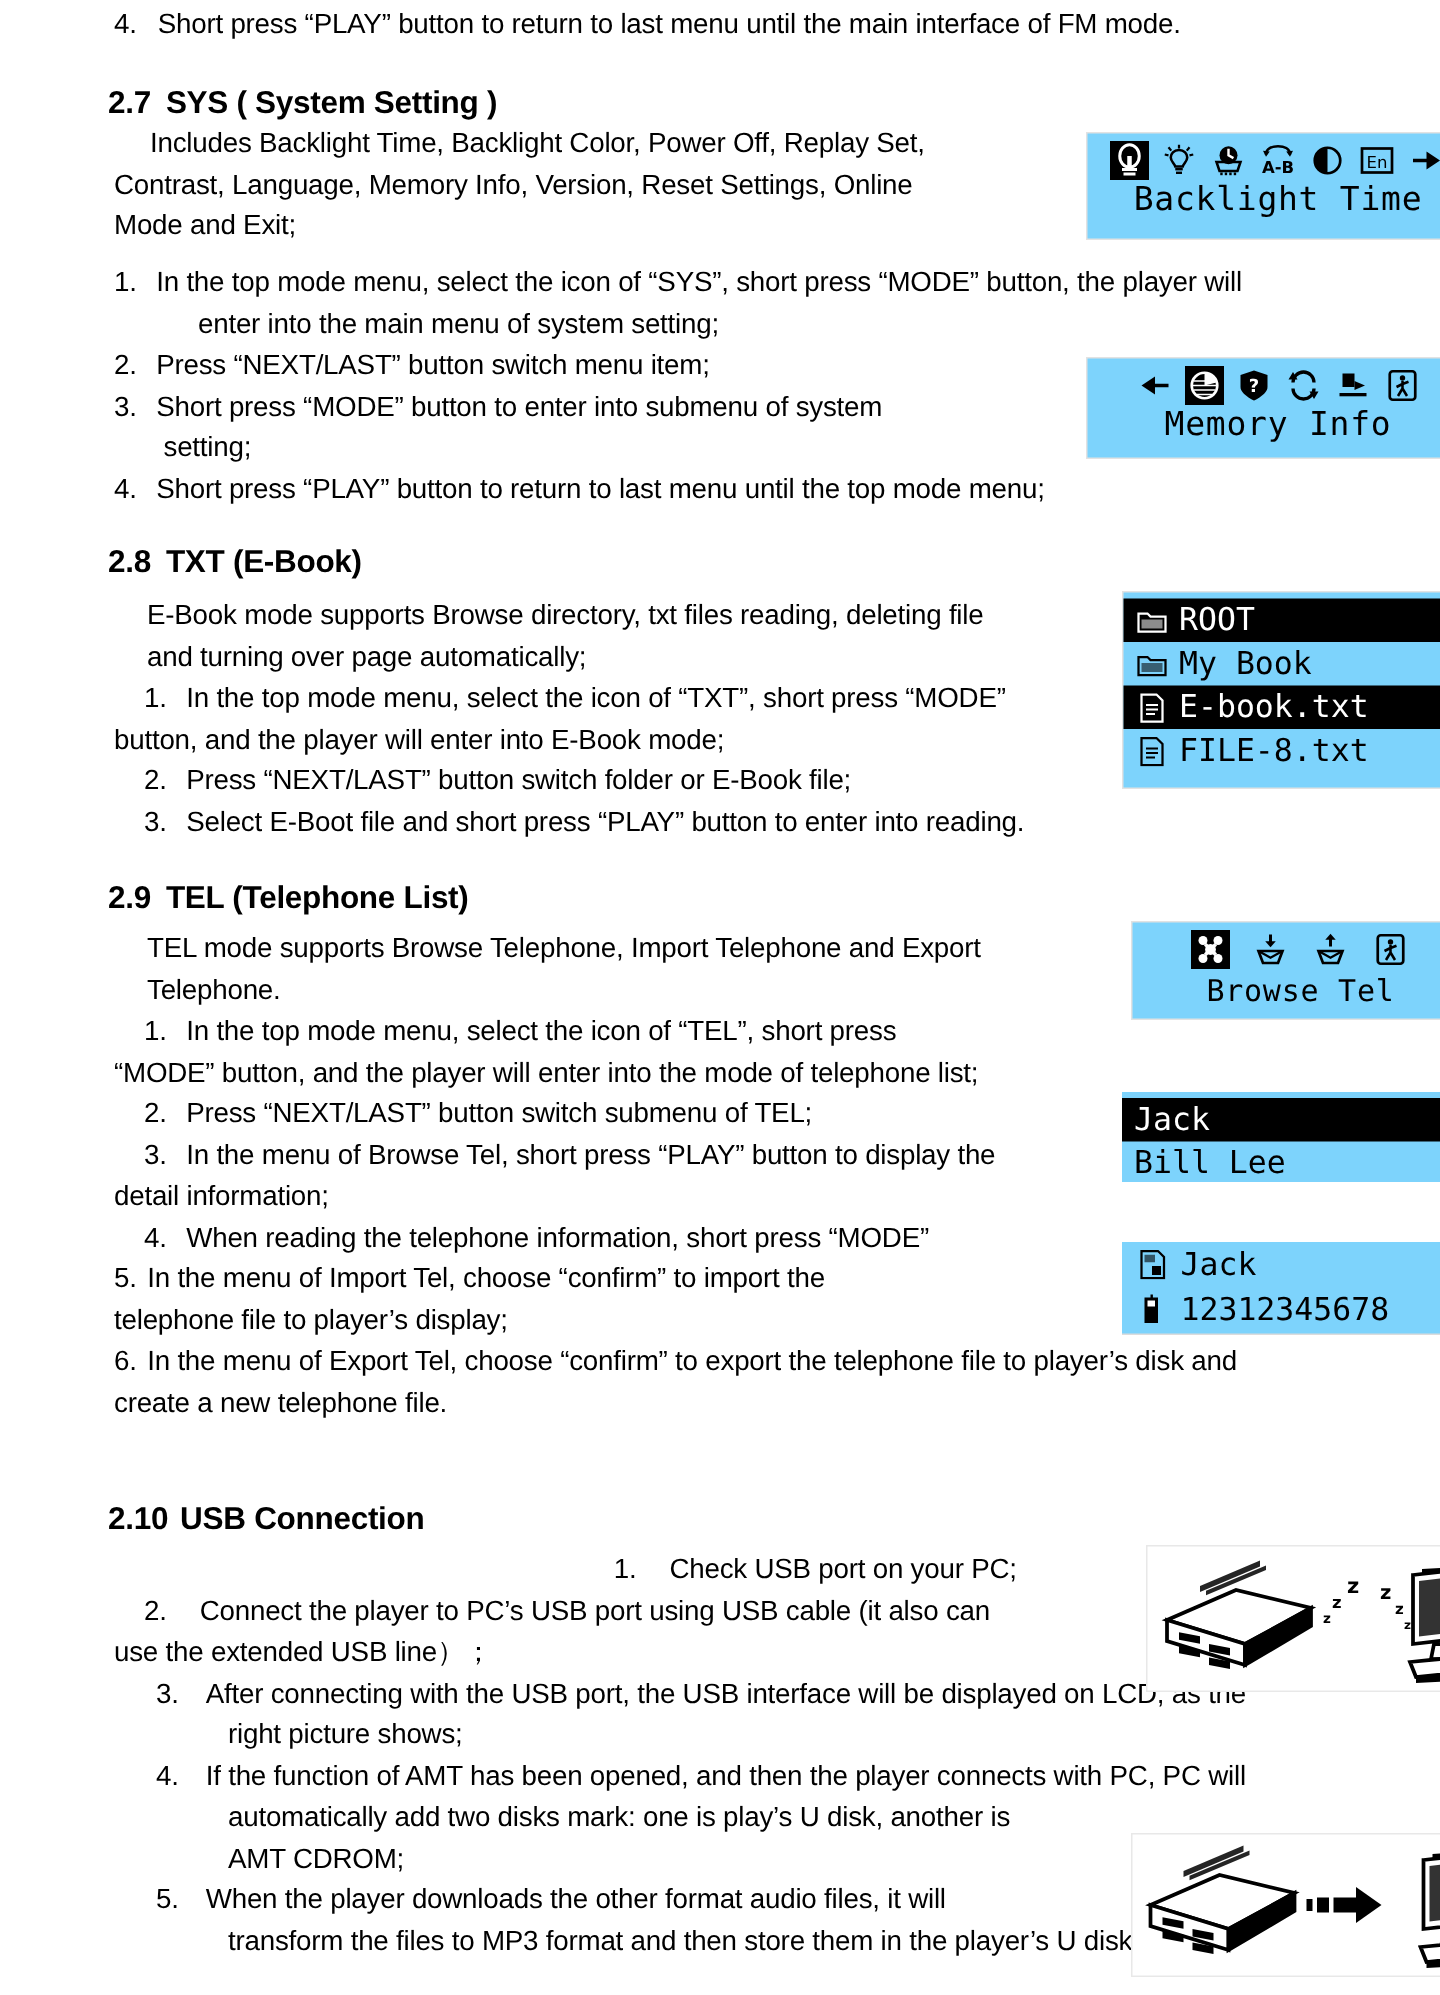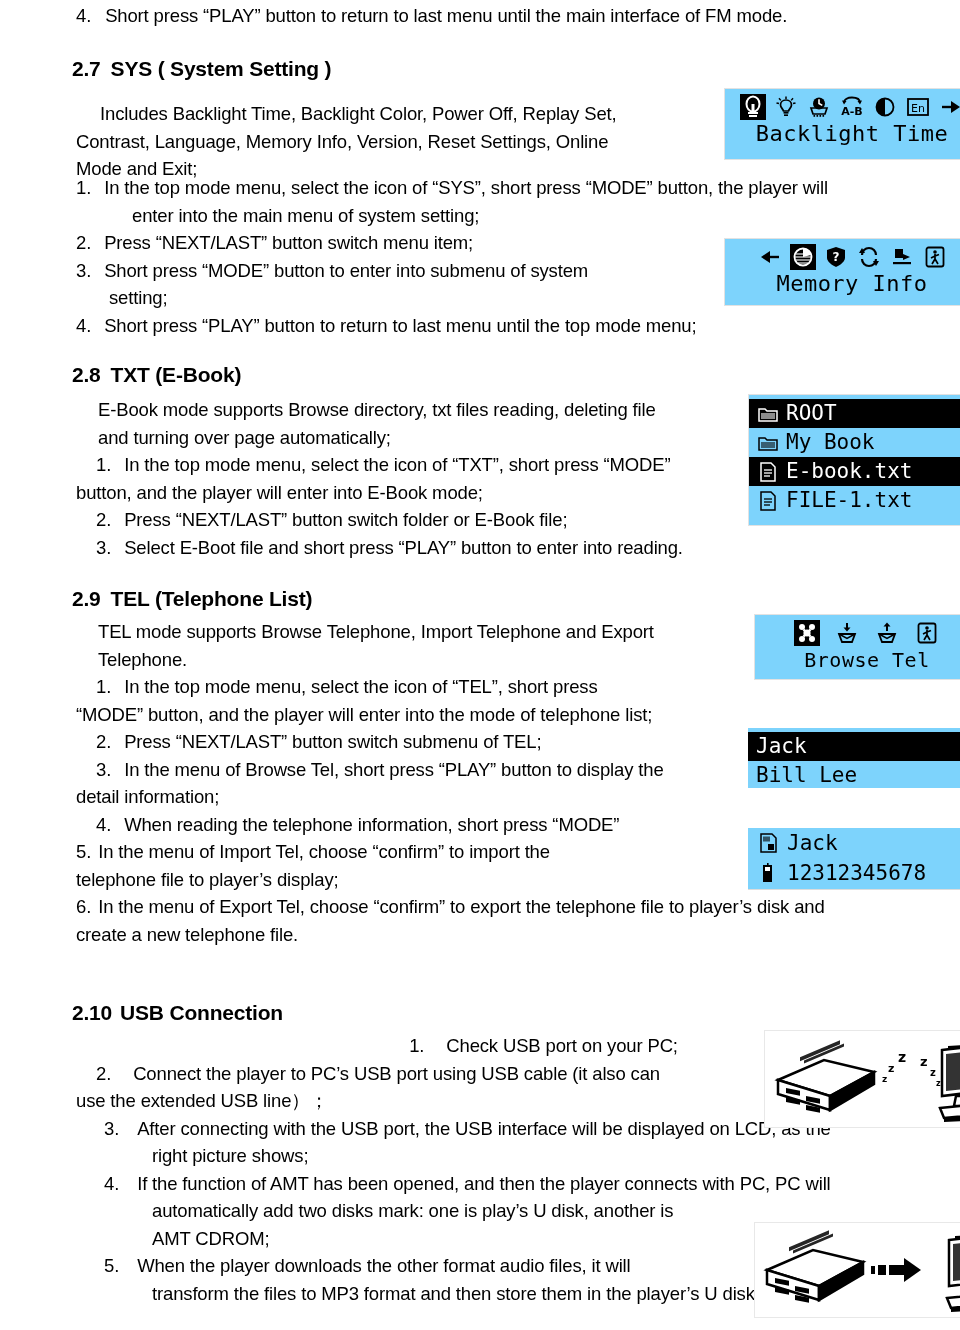--- a/index.html
+++ b/index.html
@@ -129,21 +129,21 @@
 <div class="page">
 
   <div class="abs para hang nowrap" style="left:28px; top:2px; width:900px;">
     <span>4.</span><span style="display:inline-block;width:14px"></span><span>Short press “PLAY” button to return to last menu until the main interface of FM mode.</span>
   </div>
 
   <div class="abs h2" style="left:24px; top:56px;">
     <span>2.7</span><span style="display:inline-block;width:10px"></span><span>SYS ( System Setting )</span>
   </div>
 
-  <div class="abs para" style="left:28px; top:100px; width:640px;">
+  <div class="abs para" style="left:28px; top:81px; width:640px;">
     <div style="text-indent:24px;">Includes Backlight Time, Backlight Color, Power Off, Replay Set,</div>
     <div>Contrast, Language, Memory Info, Version, Reset Settings, Online</div>
     <div>Mode and Exit;</div>
   </div>
 
   <div class="abs para" style="left:28px; top:174px; width:910px;">
     <div class="hang nowrap">
       <span>1.</span><span style="display:inline-block;width:13px"></span><span>In the top mode menu, select the icon of “SYS”, short press “MODE” button, the player will</span>
     </div>
     <div class="indent-3 nowrap">enter into the main menu of system setting;</div>
@@ -333,21 +333,21 @@
       <span class="ic">
         <svg width="18" height="20" viewBox="0 0 18 20">
           <path d="M2 1 L12 1 L16 5 L16 19 L2 19 Z" fill="none" stroke="#000" stroke-width="1.5"></path>
           <g stroke="#000" stroke-width="1.3">
             <line x1="5" y1="8" x2="13" y2="8"></line>
               <line x1="5" y1="11" x2="13" y2="11"></line>
             <line x1="5" y1="14" x2="11" y2="14"></line>
           </g>
         </svg>
       </span>
-      <span>FILE-1.txt</span>
+      <span>FILE-8.txt</span>
     </div>
   </div>
 
   <div class="abs h2" style="left:24px; top:586px;">
     <span>2.9</span><span style="display:inline-block;width:10px"></span><span>TEL (Telephone List)</span>
   </div>
 
   <div class="abs para" style="left:28px; top:618px; width:915px;">
     <div class="indent-1 nowrap">TEL mode supports Browse Telephone, Import Telephone and Export</div>
     <div class="indent-1 nowrap">Telephone.</div>

